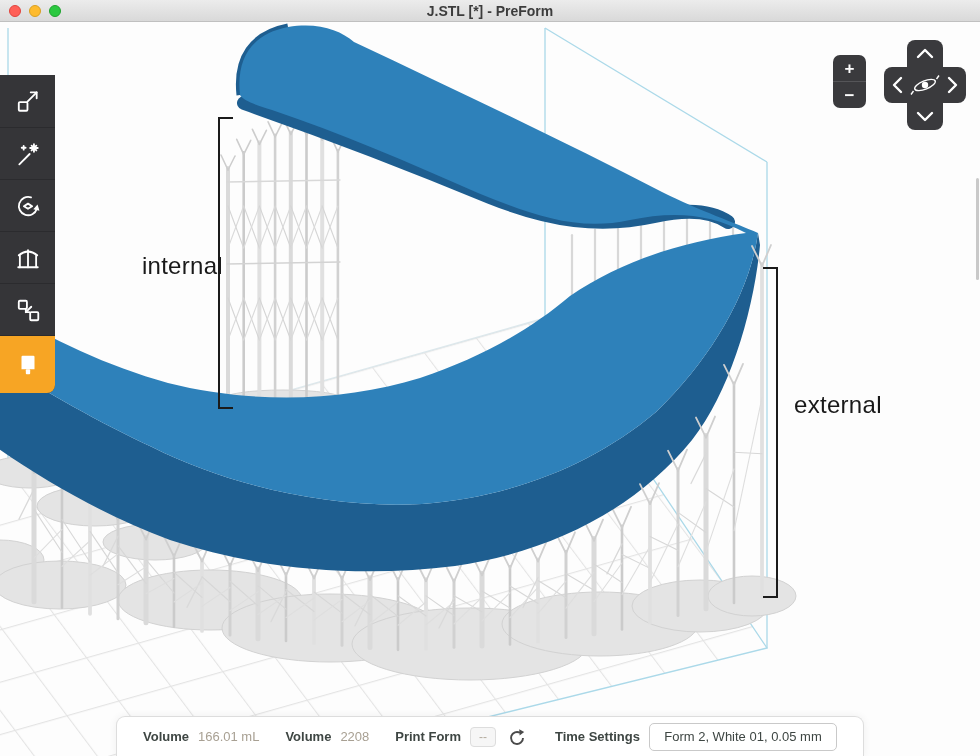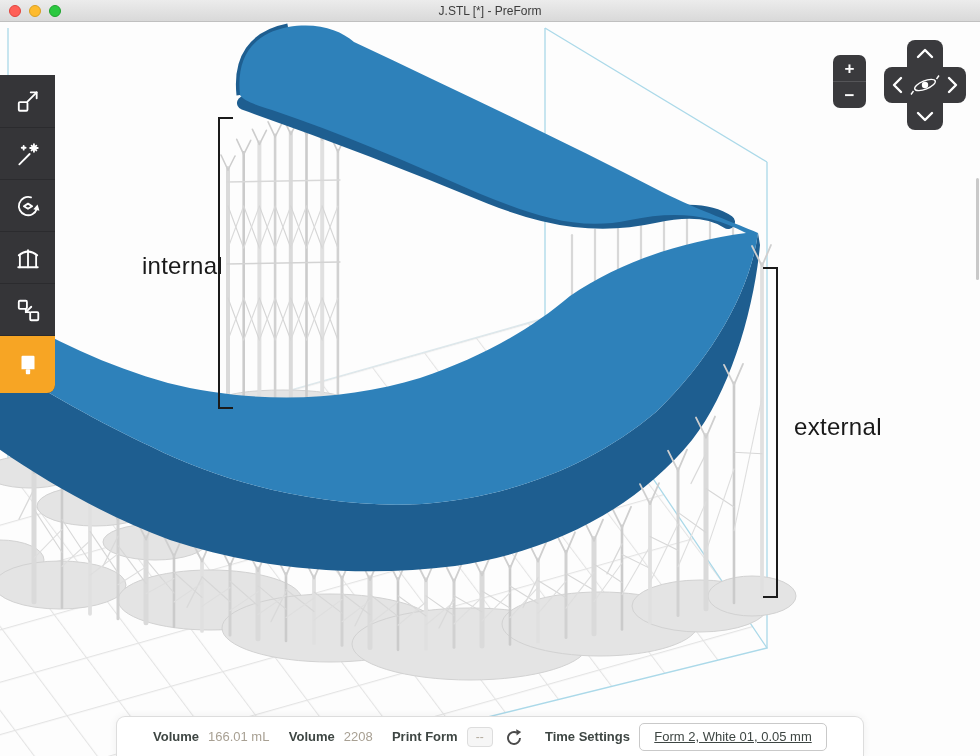--- a/index.html
+++ b/index.html
@@ -10,21 +10,21 @@
 
   
   .titlebar { position:absolute; top:0; left:0; right:0; height:22px; z-index:50;
               background:linear-gradient(#ececec,#d9d9d9); border-bottom:1px solid #c0c0c0;
               display:flex; align-items:center; }
   .traffic { position:absolute; left:9px; top:5px; display:flex; gap:8px; }
   .tl { width:12px; height:12px; border-radius:50%; display:inline-block; }
   .tl.red    { background:#ff5f57; border:1px solid #e0443e; }
   .tl.yellow { background:#febb2e; border:1px solid #d9a022; }
   .tl.green  { background:#2bc840; border:1px solid #1fa32e; }
-  .title { flex:1; text-align:center; font-size:12px; font-weight:normal; color:#3c3c3c; }
+  .title { flex:1; text-align:center; font-size:14px; font-weight:bold; color:#3c3c3c; }
 
   
   .viewport { position:absolute; left:0; top:22px; right:0; bottom:0; }
   #scene { display:block; }
 
   
   .sidebar { position:absolute; left:0; top:75px; width:55px; z-index:10;
              background:#353538; border-radius:0 0 8px 0; overflow:hidden; }
   .tool-btn { display:flex; align-items:center; justify-content:center; width:55px; height:52px;
               background:transparent; border:none; border-top:1px solid #2b2b2e; cursor:pointer; }
@@ -37,40 +37,40 @@
                 background:#3a3a3d; border-radius:7px; display:flex; flex-direction:column; overflow:hidden; }
   .zoom-btn { flex:1; border:none; background:none; color:#fff; font-size:17px; font-weight:bold;
               line-height:1; cursor:pointer; font-family:inherit; }
   .zoom-btn + .zoom-btn { border-top:1px solid rgba(255,255,255,.14); }
   .dpad { position:absolute; left:884px; top:40px; z-index:10; }
   .ch { fill:none; stroke:#fff; stroke-width:2.4; stroke-linecap:round; stroke-linejoin:round; }
 
   
   .annotation { position:absolute; z-index:5; font-size:24px; color:#191919; letter-spacing:.3px; }
   .annotation.internal { left:117px; top:252px; width:106px; text-align:right; }
-  .annotation.external { left:794px; top:413px; }
+  .annotation.external { left:794px; top:391px; }
 
   .scroll-thumb { position:absolute; right:1px; top:178px; width:3px; height:102px;
                   background:#c9c9c9; border-radius:2px; z-index:10; }
 
   
   .statusbar { position:absolute; left:50%; transform:translateX(-50%); bottom:0; z-index:20;
                width:748px; height:40px; background:#fff; border:1px solid #ddd; border-bottom:none;
                border-radius:9px 9px 0 0; box-shadow:0 0 8px rgba(0,0,0,.06);
-               display:flex; align-items:center; justify-content:space-between; padding:0 36px; }
+               display:flex; align-items:center; justify-content:space-between; padding:0 26px; }
   .stat { display:flex; align-items:center; gap:9px; font-size:13px; }
   .stat .lbl { font-weight:bold; color:#3e4643; }
   .stat .val { color:#a8a093; }
   .timebox { min-width:26px; height:20px; padding:0 4px; border:1px solid #ddd; border-radius:4px;
              background:#f6f6f6; color:#b3ab9e; font-size:12px;
              display:flex; align-items:center; justify-content:center; }
   .refresh-btn { width:24px; height:24px; border:none; background:none; cursor:pointer; padding:0;
                  display:flex; align-items:center; justify-content:center; }
   .dropdown { height:28px; min-width:188px; padding:0 12px; border:1px solid #c9c9c9; border-radius:5px;
-              background:#fff; font-size:13px; color:#3e4643; cursor:pointer; font-family:inherit;text-decoration:underline; }
+              background:#fff; font-size:13px; color:#3e4643; cursor:pointer; font-family:inherit; }
 </style>
 </head>
 <body>
 
 <div class="app">
 
   <header class="titlebar">
     <div class="traffic">
       <span class="tl red"></span>
       <span class="tl yellow"></span>

